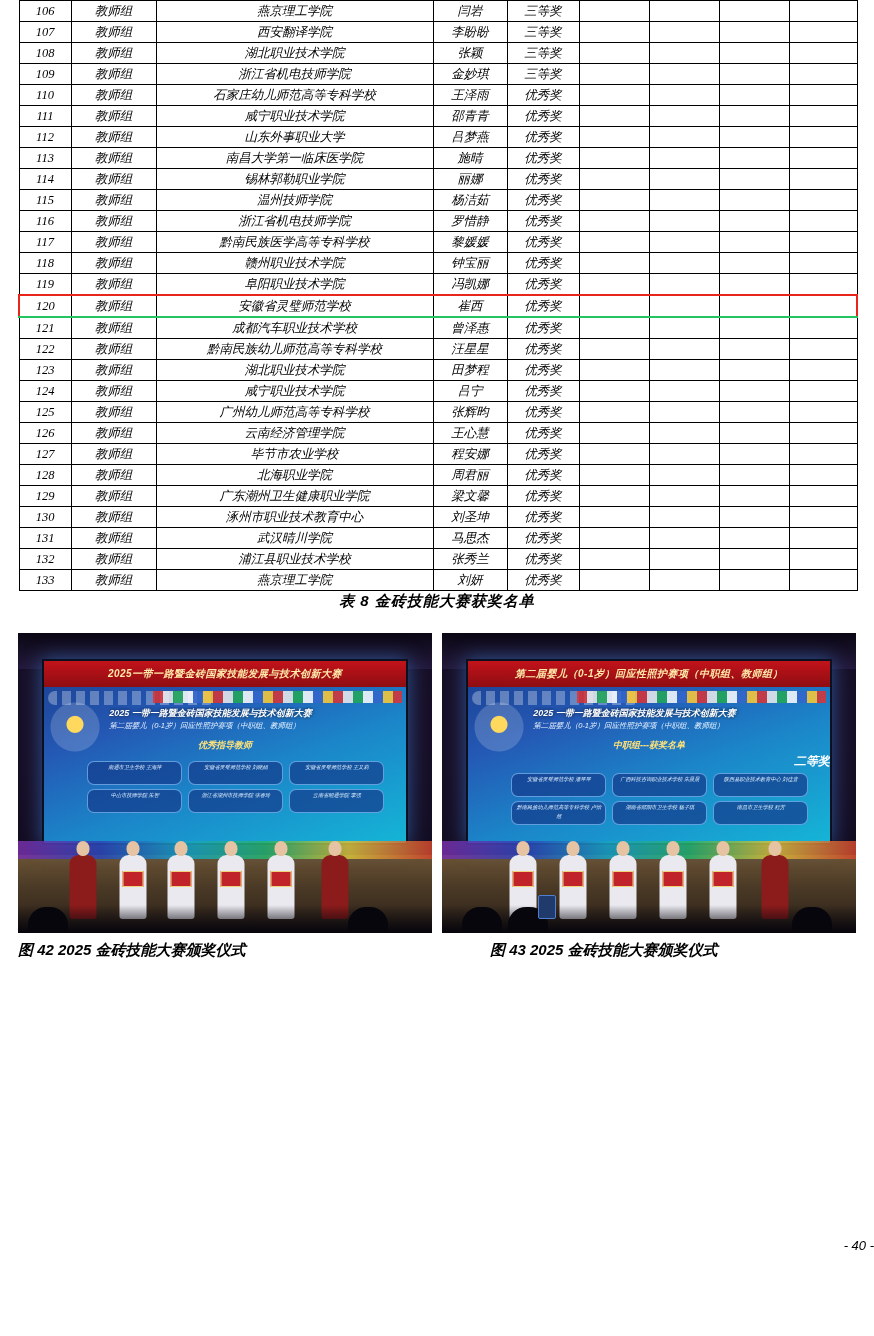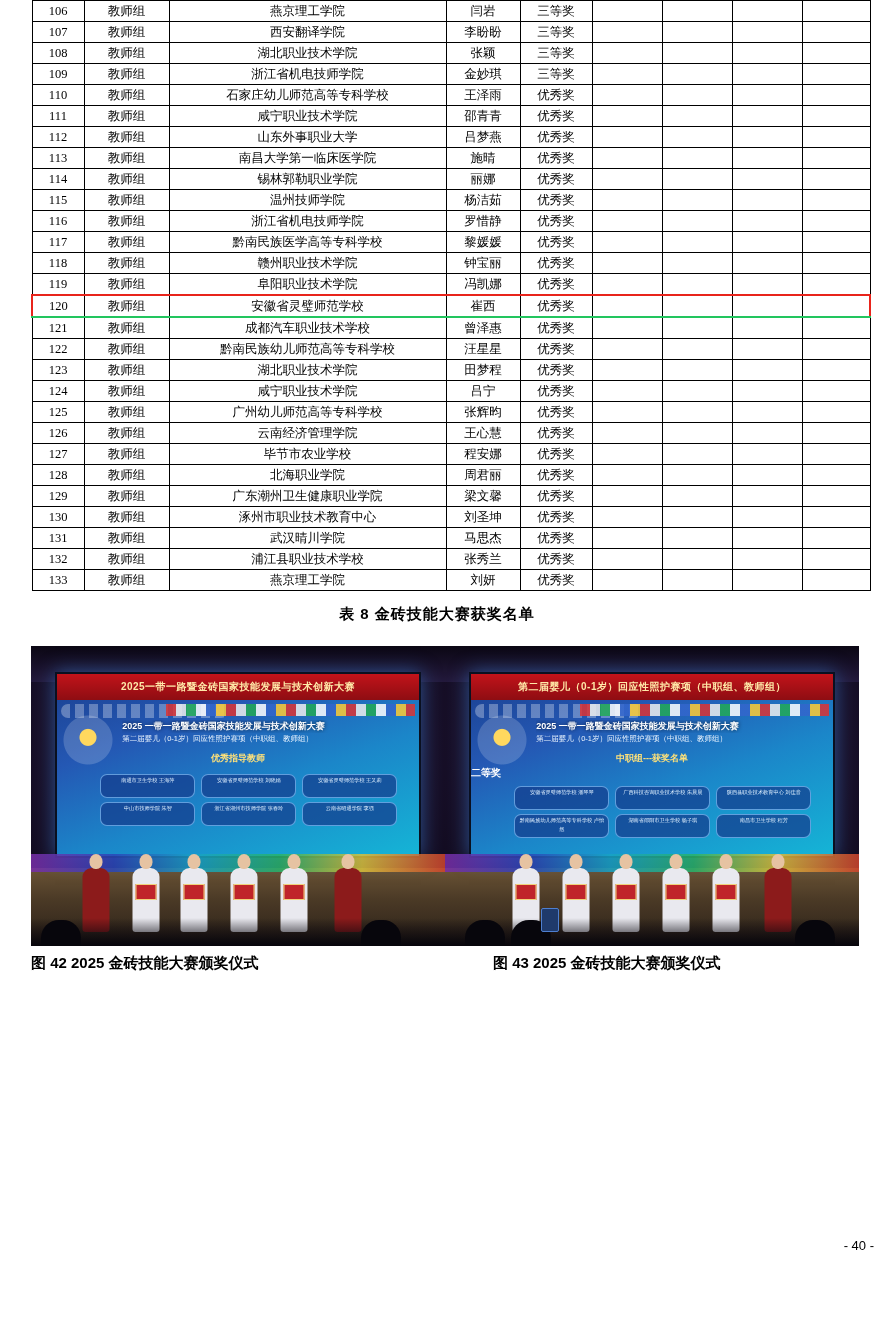--- a/index.html
+++ b/index.html
@@ -13,21 +13,22 @@
     font-family: "Liberation Serif", "DejaVu Serif", serif;
     color: #000;
     position: relative;
     overflow: hidden;
   }
   .page {
     width: 874px;
     height: 1275px;
     position: relative;
     box-sizing: border-box;
-    padding: 0 31px;
+    padding: 0 18px;
+    font-style: italic;
   }
 
   
   table.award-table {
     border-collapse: collapse;
     width: 838px;
     margin-top: 0;
     table-layout: fixed;
   }
   table.award-table td {
@@ -56,21 +57,21 @@
     border-bottom: 2px solid #22c55e;
   }
   tr.highlight td:first-child { border-left: 2px solid #e8241b; }
   tr.highlight td:last-child  { border-right: 2px solid #e8241b; }
 
   
   .table-caption {
     text-align: center;
     font-size: 15px;
     font-weight: bold;
-    margin-top: 14px;
+    margin-top: 1px;
     letter-spacing: 1px;
     font-family: "Liberation Sans", sans-serif;
   }
 
   
   .figures {
     display: flex;
     justify-content: space-between;
     margin-top: 22px;
   }
@@ -137,21 +138,21 @@
     font-family: "Liberation Sans", sans-serif;
     white-space: nowrap; overflow: hidden;
   }
   .photo .scr-head {
     position: absolute; top: 78px; left: 0; right: 0;
     text-align: center; color: #ffe27a; font-size: 9px; font-weight: bold;
     font-family: "Liberation Sans", sans-serif;
   }
   .photo .scr-head2 {
     position: absolute; top: 92px; left: 0; right: 0;
-    text-align: left; color: #ffffff; font-size: 10px; font-weight: bold;
+    text-align: right; color: #ffffff; font-size: 12px; font-weight: bold;
     font-family: "Liberation Sans", sans-serif;
   }
   .photo .cards {
     position: absolute; left: 12%; right: 6%; top: 100px;
     display: grid; grid-template-columns: repeat(3, 1fr);
     gap: 4px 6px;
   }
   .photo.fig43 .cards { top: 112px; }
   .photo .card {
     background: rgba(20,60,140,.72);

